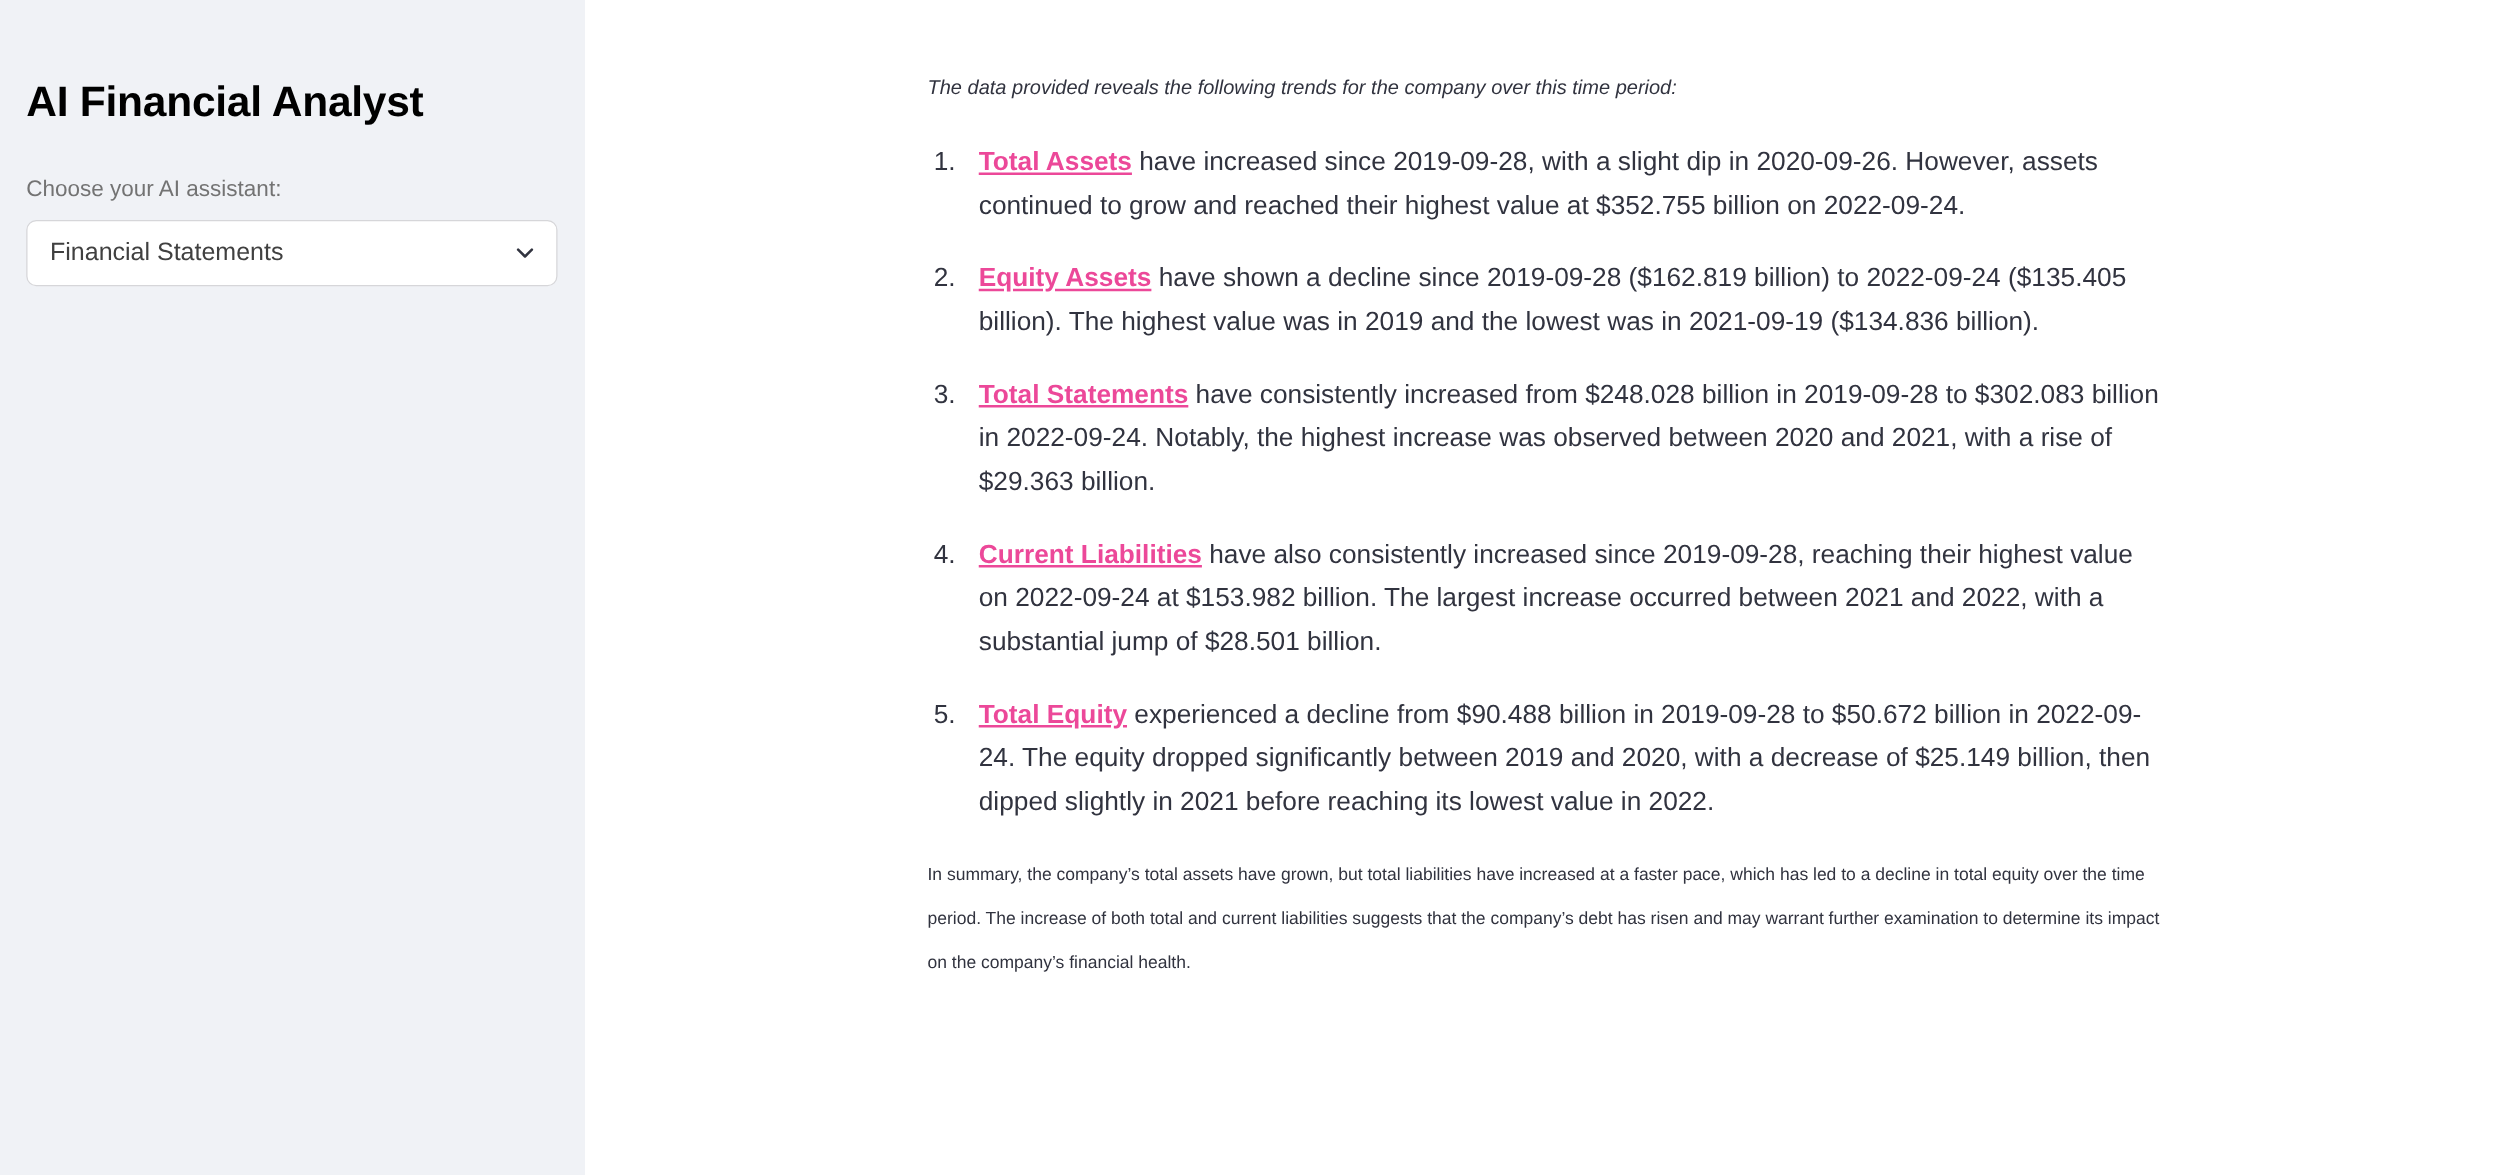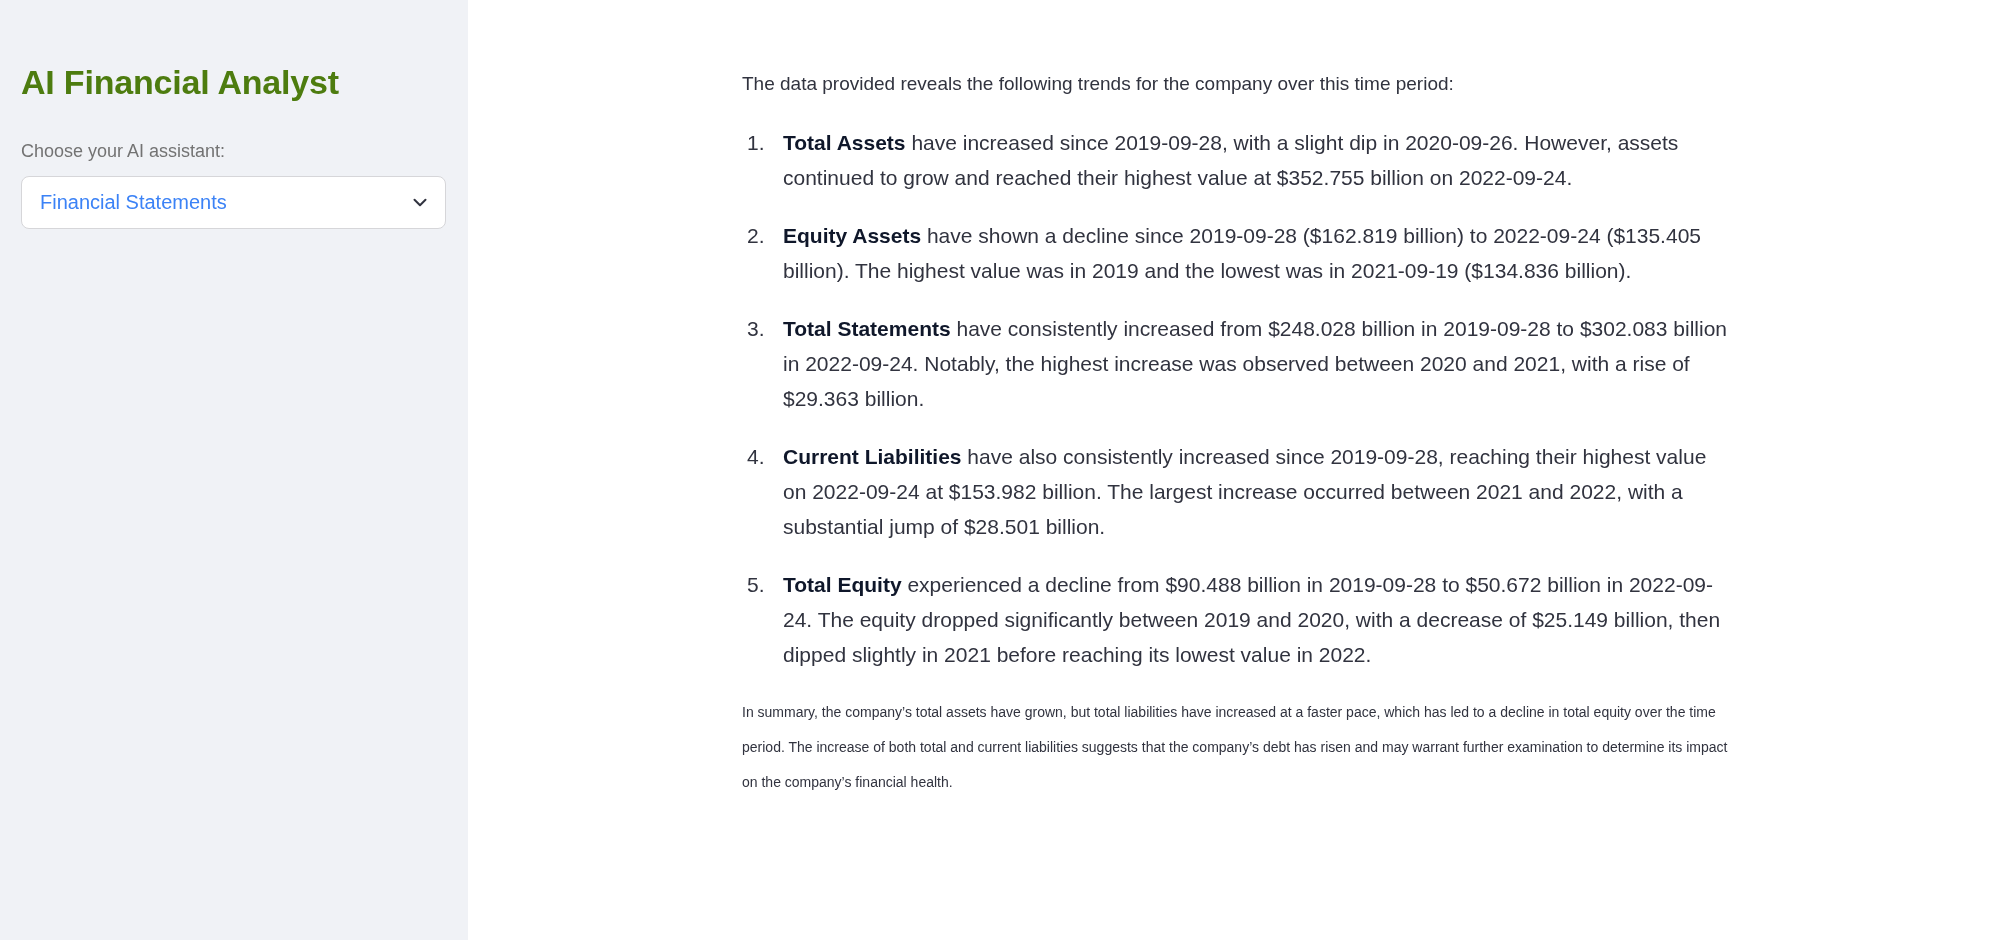--- a/index.html
+++ b/index.html
@@ -15,21 +15,21 @@
   .sidebar {
     width: 468px;
     min-width: 468px;
     height: 940px;
     background: #f0f2f6;
     padding: 62px 22px 0 21px;
   }
   .sidebar-title {
     font-size: 34px;
     font-weight: 700;
-    color: #4d7c0f;
+    color: #000000;
     letter-spacing: -0.2px;
     line-height: 1.2;
   }
   .assistant-label {
     margin-top: 36px;
     font-size: 18px;
     line-height: 1.4;
     color: #737373;
   }
   .selectbox {
@@ -40,58 +40,59 @@
     border: 1px solid #d6d6d9;
     border-radius: 8px;
     display: flex;
     align-items: center;
     justify-content: space-between;
     padding: 0 14px 0 18px;
     cursor: pointer;
   }
   .selectbox-value {
     font-size: 20px;
-    color: #3b82f6;
+    color: #404040;
   }
   .chevron-icon { display: flex; align-items: center; }
   .chevron-icon svg { display: block; }
 
   
   .main {
     flex: 1;
     padding: 30px 40px 0 274px;
   }
   .content { width: 990px; }
   .heading {
     font-size: 46px;
     font-weight: 700;
     color: #262730;
     line-height: 1.2;
   }
   .intro {
-    margin-top: 36px;
-    font-size: 19px;
+    margin-top: 23px;
+    font-size: 16px;
     line-height: 35px;
+    font-style: italic;
   }
   ol.trends {
     list-style: none;
     margin-top: 24px;
   }
   .trend-item {
     display: flex;
     font-size: 21px;
     line-height: 35px;
     margin-bottom: 23px;
   }
   .trend-num {
     flex: 0 0 36px;
     margin-left: 5px;
   }
   .trend-text { flex: 1; }
-  .trend-text strong { font-weight: 700; color: #0f172a; }
+  .trend-text strong { font-weight: 700; color: #ec4899; text-decoration: underline; }
   .summary {
     font-size: 14px;
     line-height: 35px;
   }
 </style>
 </head>
 <body>
 
 <aside class="sidebar">
   <h1 class="sidebar-title">AI Financial Analyst</h1>

